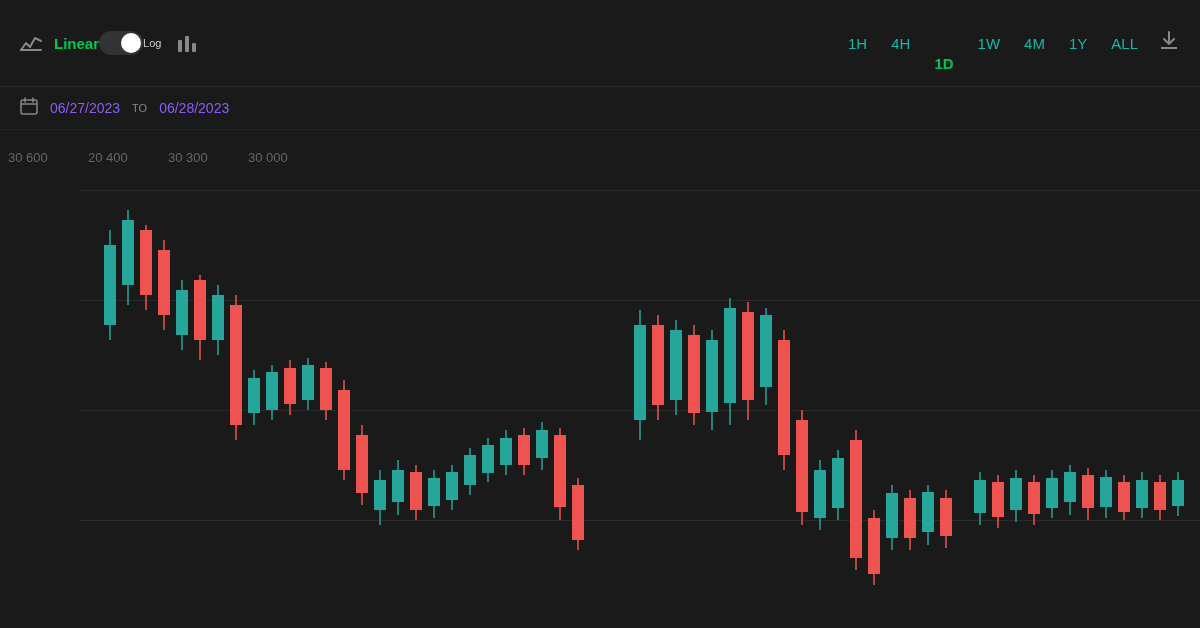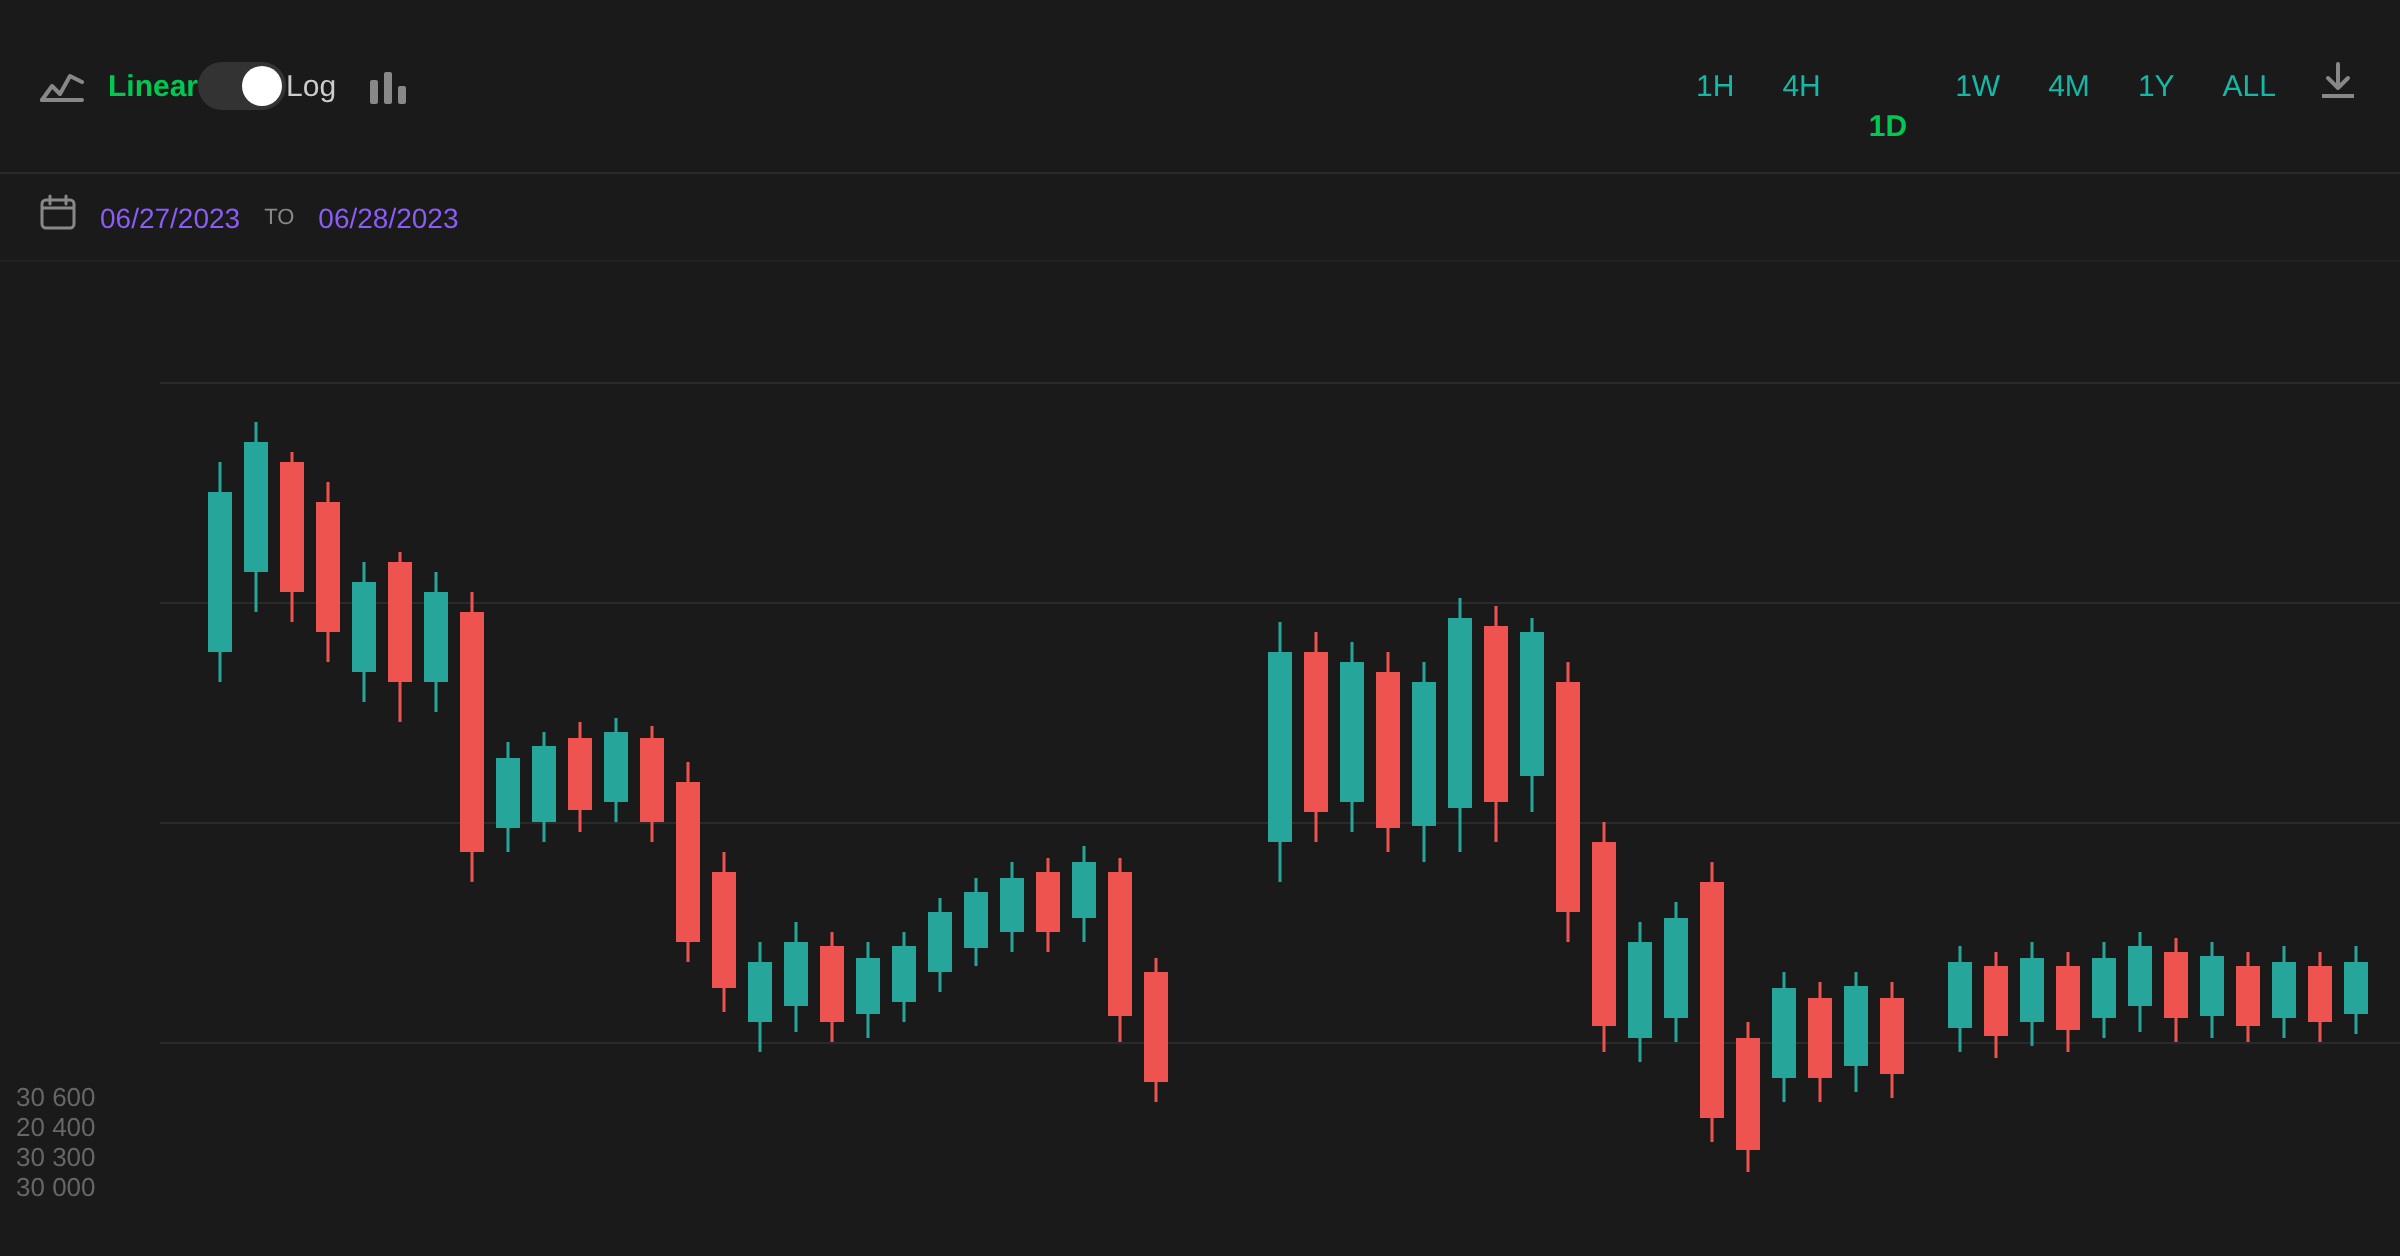--- a/index.html
+++ b/index.html
@@ -56,21 +56,21 @@
       transition: left 0.2s;
     }
     .label-linear {
       color: #00c853;
       font-weight: 600;
       font-size: 15px;
     }
     .label-log {
       color: #ccc;
       font-weight: 500;
-      font-size: 15px;
+      font-size: 11px;
     }
     .header-spacer { flex: 1; }
     .time-controls {
       display: flex;
       align-items: center;
       gap: 24px;
     }
     .time-btn {
       color: #14b8a6;
       font-size: 15px;
@@ -116,22 +116,22 @@
     .chart-canvas {
       width: 100%;
       height: 100%;
     }
     .y-labels {
       position: absolute;
       left: 0;
       top: 0;
       height: 100%;
       display: flex;
-      flex-direction: column;
-      justify-content: flex-end;
+      flex-direction: row;
+      justify-content: flex-start;
       padding: 20px 0;
       pointer-events: none;
     }
     .y-label {
       color: #666;
       font-size: 13px;
       padding-left: 8px;
       width: 80px;
     }
     .grid-line {

